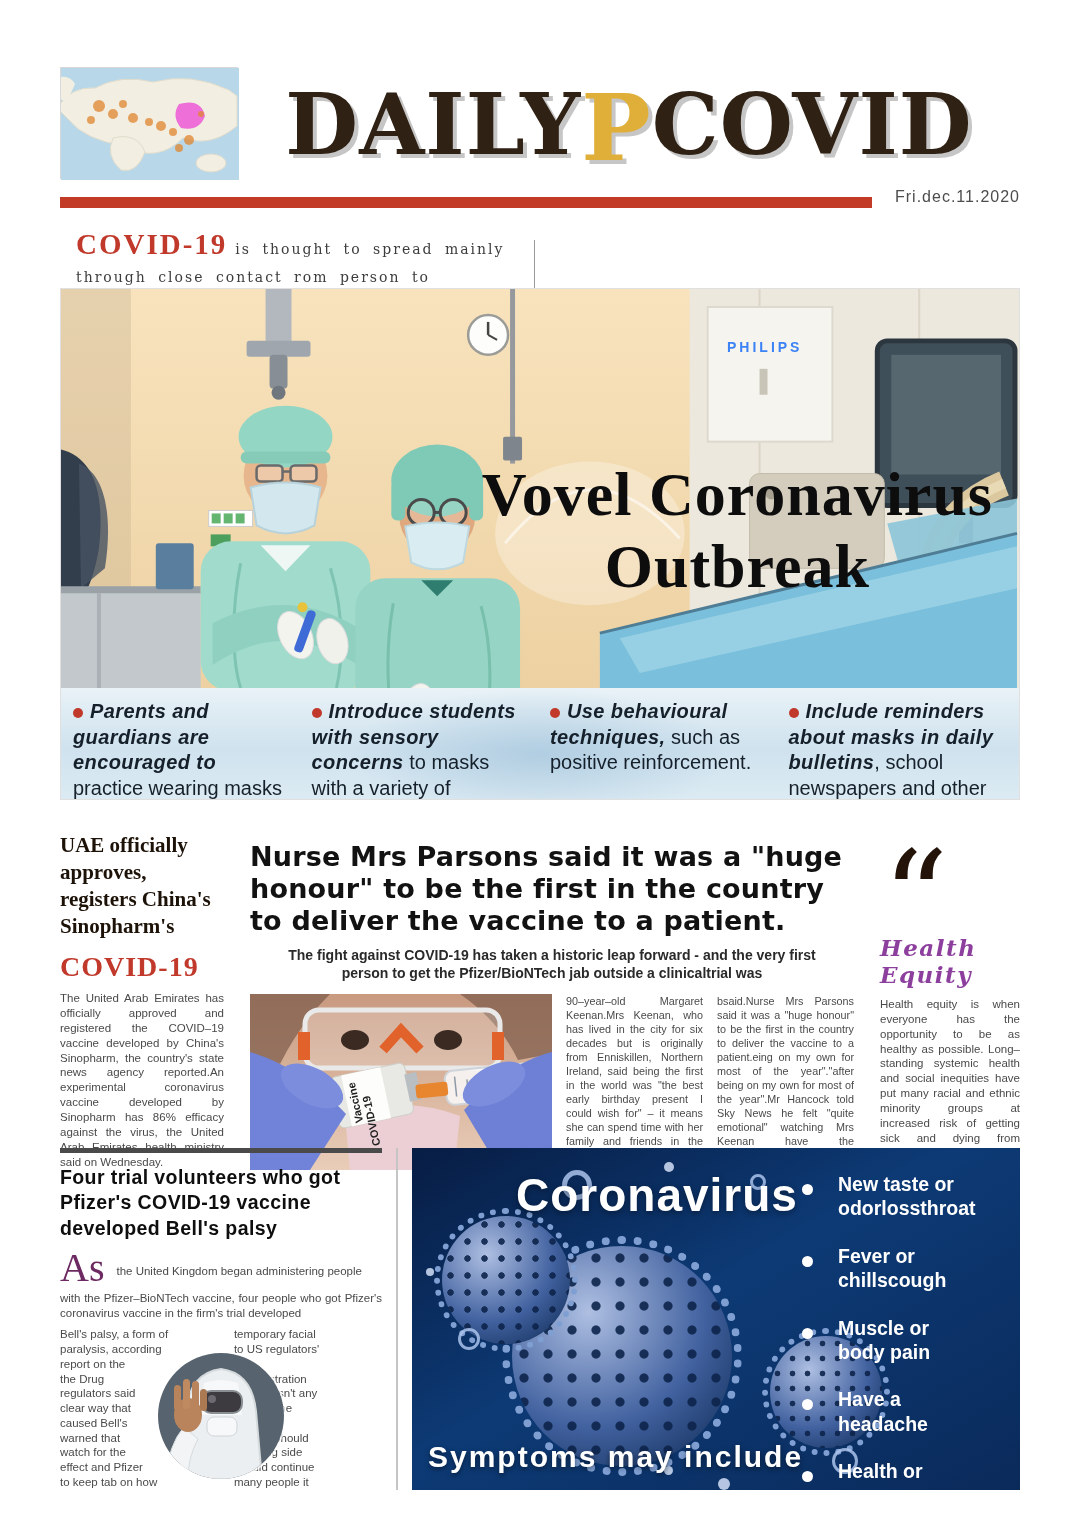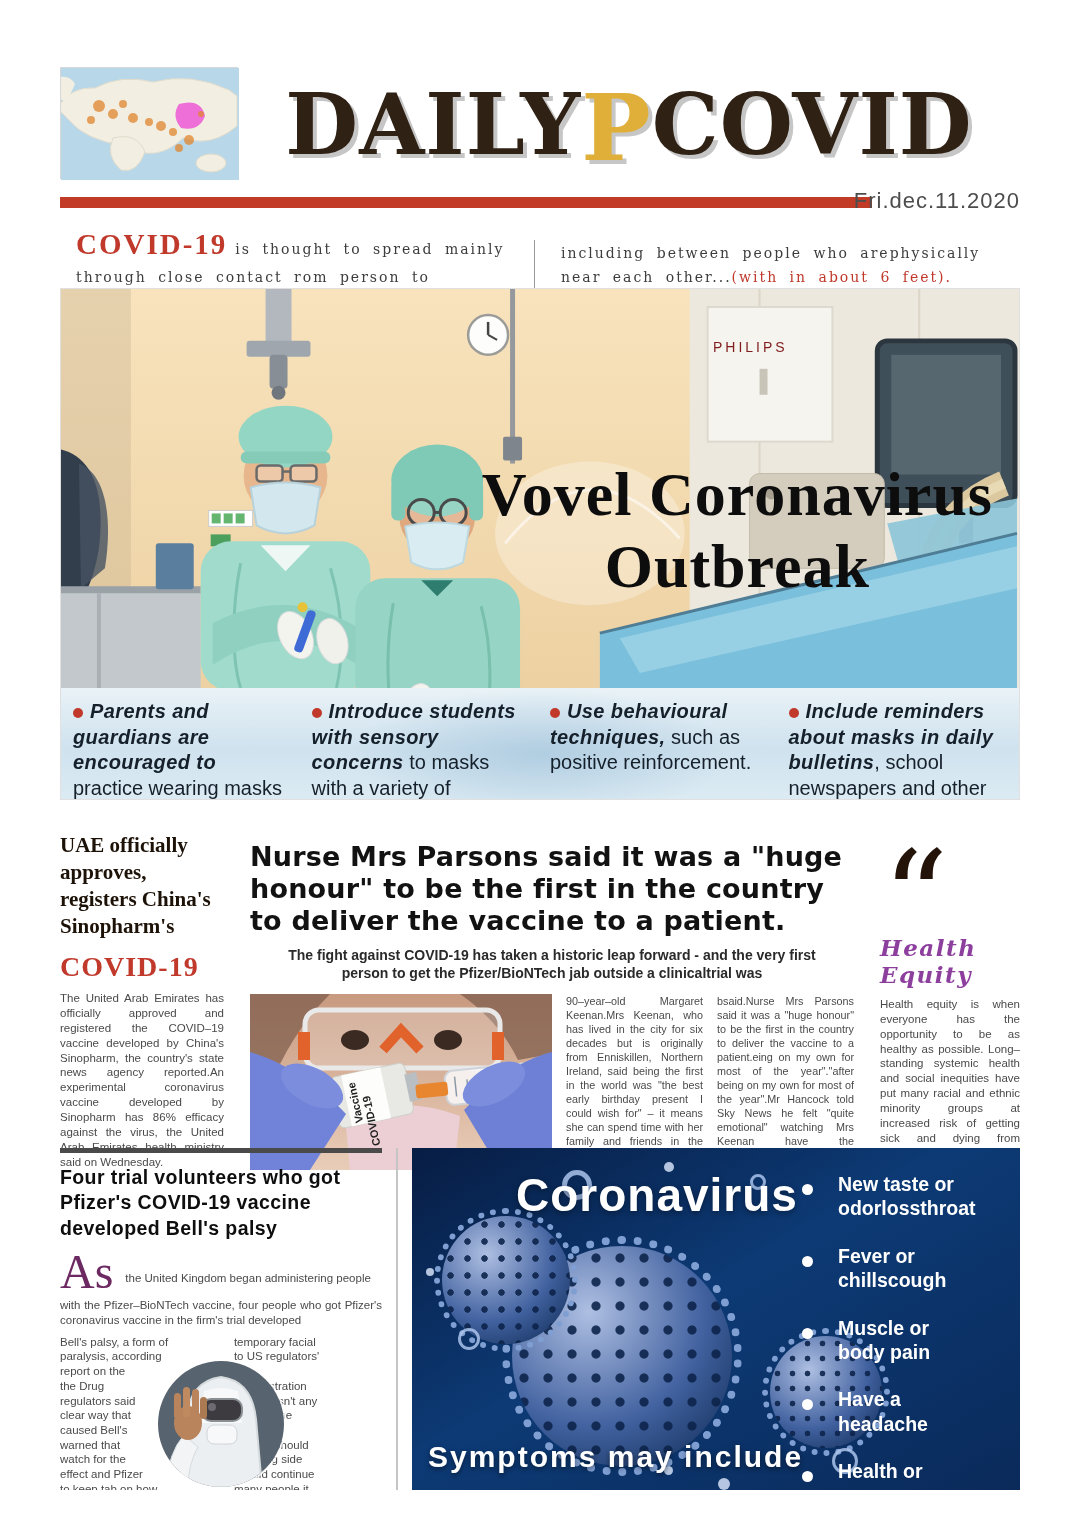--- a/index.html
+++ b/index.html
@@ -7,35 +7,35 @@
   .page { position:relative; width:1080px; height:1537px; overflow:hidden; background:#fff; }
 
   
   .header { position:absolute; left:60px; top:62px; width:960px; height:122px; display:flex; align-items:center; }
   .map-box { width:178px; height:112px; flex:none; border:1px solid #d8d8d8; }
   .masthead { flex:1; text-align:center; font-family:"DejaVu Serif",serif; font-weight:bold; font-size:84px; letter-spacing:1px; color:#2f2114; text-shadow:4px 4px 0 #c6c6c6; line-height:112px; white-space:nowrap; }
   .masthead .gold { color:#dfaf3a; font-size:1.1em; position:relative; top:6px; }
 
   .redbar-row { position:absolute; left:60px; top:188px; width:960px; height:28px; }
   .redbar { position:absolute; left:0; top:9px; width:812px; height:11px; background:#c23b26; }
-  .date { position:absolute; right:0; top:0; font-size:22px; color:#4d4d4d; letter-spacing:1px; }
+  .date { position:absolute; right:0; top:0; font-size:16px; color:#4d4d4d; letter-spacing:1px; }
 
   
   .strap { position:absolute; left:60px; top:222px; width:960px; display:flex; align-items:center; }
   .strap-left { width:448px; padding-left:16px; font-family:"DejaVu Serif",serif; font-size:14px; letter-spacing:2px; word-spacing:5px; color:#3d3d3d; line-height:1.55; }
   .covid-lead { color:#c0392b; font-family:"Liberation Serif",serif; font-weight:bold; font-size:29px; letter-spacing:2px; margin-right:8px; }
   .strap-div { width:1px; height:52px; background:#999; margin:0 26px; flex:none; }
   .strap-right { flex:1; font-family:"DejaVu Serif",serif; font-size:14px; letter-spacing:2px; word-spacing:5px; color:#3d3d3d; line-height:1.7; }
   .red { color:#c0392b; }
 
   
   .hero { position:absolute; left:60px; top:288px; width:960px; height:400px; border:1px solid #e0e0e0; border-bottom:none; overflow:hidden; }
   .hero svg { display:block; width:100%; height:100%; }
   .hero-headline { position:absolute; right:26px; top:170px; text-align:center; font-family:"Liberation Serif",serif; font-weight:bold; font-size:62px; line-height:1.16; color:#0d0d0d; letter-spacing:1px; }
-  .philips { position:absolute; left:652px; top:50px; font-size:14px; font-weight:normal; letter-spacing:3px; color:#7f1d1d; }
+  .philips { position:absolute; left:666px; top:50px; font-size:14px; font-weight:bold; letter-spacing:3px; color:#3b82f6; }
 
   
   .strip { position:absolute; left:60px; top:688px; width:960px; height:112px; border:1px solid #e0e0e0; border-top:none;
            background:linear-gradient(180deg,#e9f2f7 0%,#cfe2ee 55%,#dcebf3 100%); display:flex; gap:12px; padding:9px 8px 0 8px; overflow:hidden; }
   .strip:before { content:""; position:absolute; left:30%; top:0; width:40%; height:100%; background:radial-gradient(ellipse at 50% 60%, rgba(140,180,210,.45), rgba(140,180,210,0) 70%); }
   .strip-item { flex:1; position:relative; font-size:20px; line-height:1.28; color:#15202b; padding:2px 4px 0 4px; }
   .dot { display:inline-block; width:10px; height:10px; border-radius:50%; background:#c0392b; margin-right:7px; vertical-align:middle; }
   .lead { font-weight:bold; font-style:italic; letter-spacing:.4px; }
 
   
@@ -60,21 +60,21 @@
   .quote-glyph { font-family:"DejaVu Serif",serif; font-size:130px; line-height:.8; color:#241309; height:86px; overflow:hidden; margin-left:2px; }
   .he-head { font-family:"DejaVu Serif",serif; font-style:italic; font-weight:bold; font-size:23px; letter-spacing:1.5px; color:#8d3f9e; margin:2px 0 9px 0; }
   .he-para { font-size:11.5px; text-align:justify; line-height:1.3; color:#4a4a4a; margin-bottom:9px; }
 
   
   .bottom { position:absolute; left:60px; top:1148px; width:960px; height:342px; display:flex; overflow:hidden; }
   .b-left { width:322px; flex:none; }
   .b-rule { height:5px; background:#4a4a4a; margin-bottom:12px; }
   .bp-head { font-weight:bold; font-size:19.5px; line-height:1.3; letter-spacing:.4px; color:#0e0e0e; }
   .as-row { margin-top:9px; font-size:11.5px; color:#4a4a4a; }
-  .as { font-family:"Liberation Serif",serif; font-size:48px; color:#6d2a62; margin-right:12px; line-height:.9; vertical-align:-6px; }
+  .as { font-family:"Liberation Serif",serif; font-size:40px; color:#6d2a62; margin-right:12px; line-height:.9; vertical-align:-6px; }
   .bp-para { font-size:11.5px; color:#4a4a4a; text-align:justify; line-height:1.28; margin-top:5px; }
   .wrapzone { position:relative; margin-top:7px; }
   .wz-cols { display:flex; justify-content:space-between; }
   .wz-left  { width:47%; white-space:pre-line; font-size:11.5px; line-height:1.28; color:#4a4a4a; }
   .wz-right { width:46%; white-space:pre-line; font-size:11.5px; line-height:1.28; color:#4a4a4a; }
   .hazmat { position:absolute; left:50%; top:26px; transform:translateX(-50%); width:126px; height:126px; border-radius:50%; overflow:hidden; box-shadow:0 0 0 2px rgba(255,255,255,.8); }
   .hazmat svg { width:100%; height:100%; display:block; }
 
   .b-div { width:2px; background:#c5c5c5; margin:0 14px; flex:none; }
 
@@ -140,23 +140,20 @@
   <div class="redbar-row">
     <div class="redbar"></div>
     <div class="date">Fri.dec.11.2020</div>
   </div>
 
   <div class="strap">
     <div class="strap-left">
       <span class="covid-lead">COVID-19</span><span>is thought to spread mainly through close contact rom person to person,</span>
     </div>
     <div class="strap-div"></div>
-    <div class="strap-right">
-      <span>including between people who arephysically near each other...</span><span class="red">(with in about 6 feet).</span>
-    </div>
   </div>
 
   <div class="hero">
     <svg viewBox="0 0 960 400" preserveAspectRatio="none">
       <defs>
         <linearGradient id="wallg" x1="0" y1="0" x2="0" y2="1">
           <stop offset="0" stop-color="#f8e3bd"></stop>
             <stop offset="1" stop-color="#edd1a2"></stop>
         </linearGradient>
       </defs>

